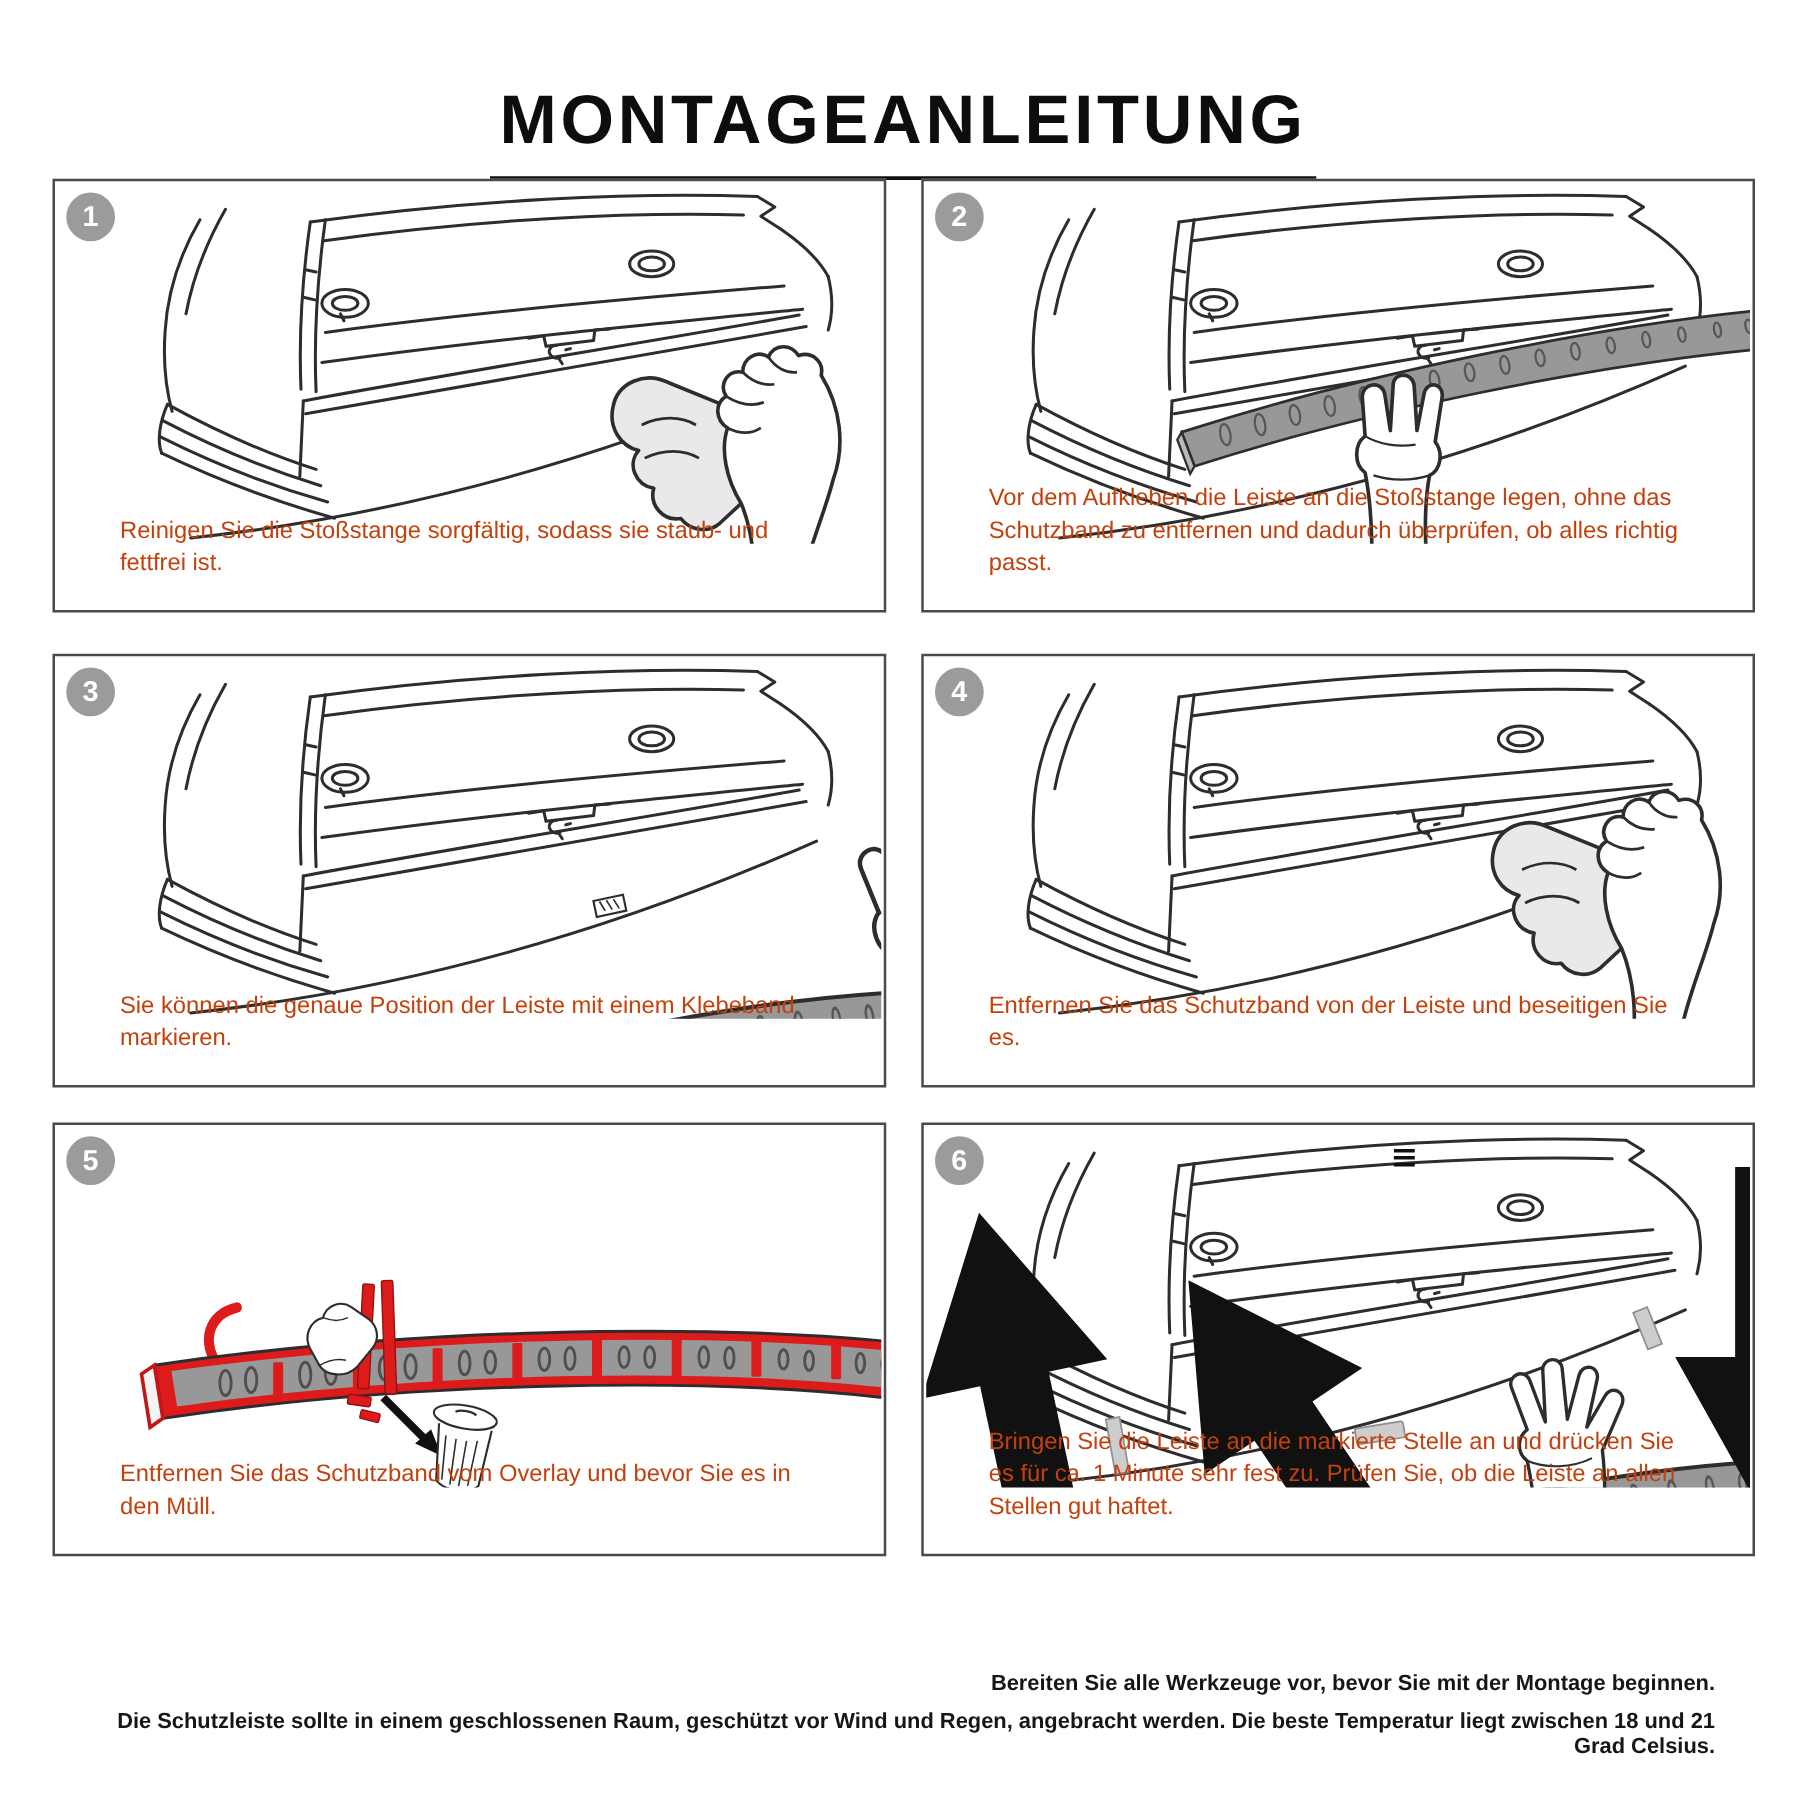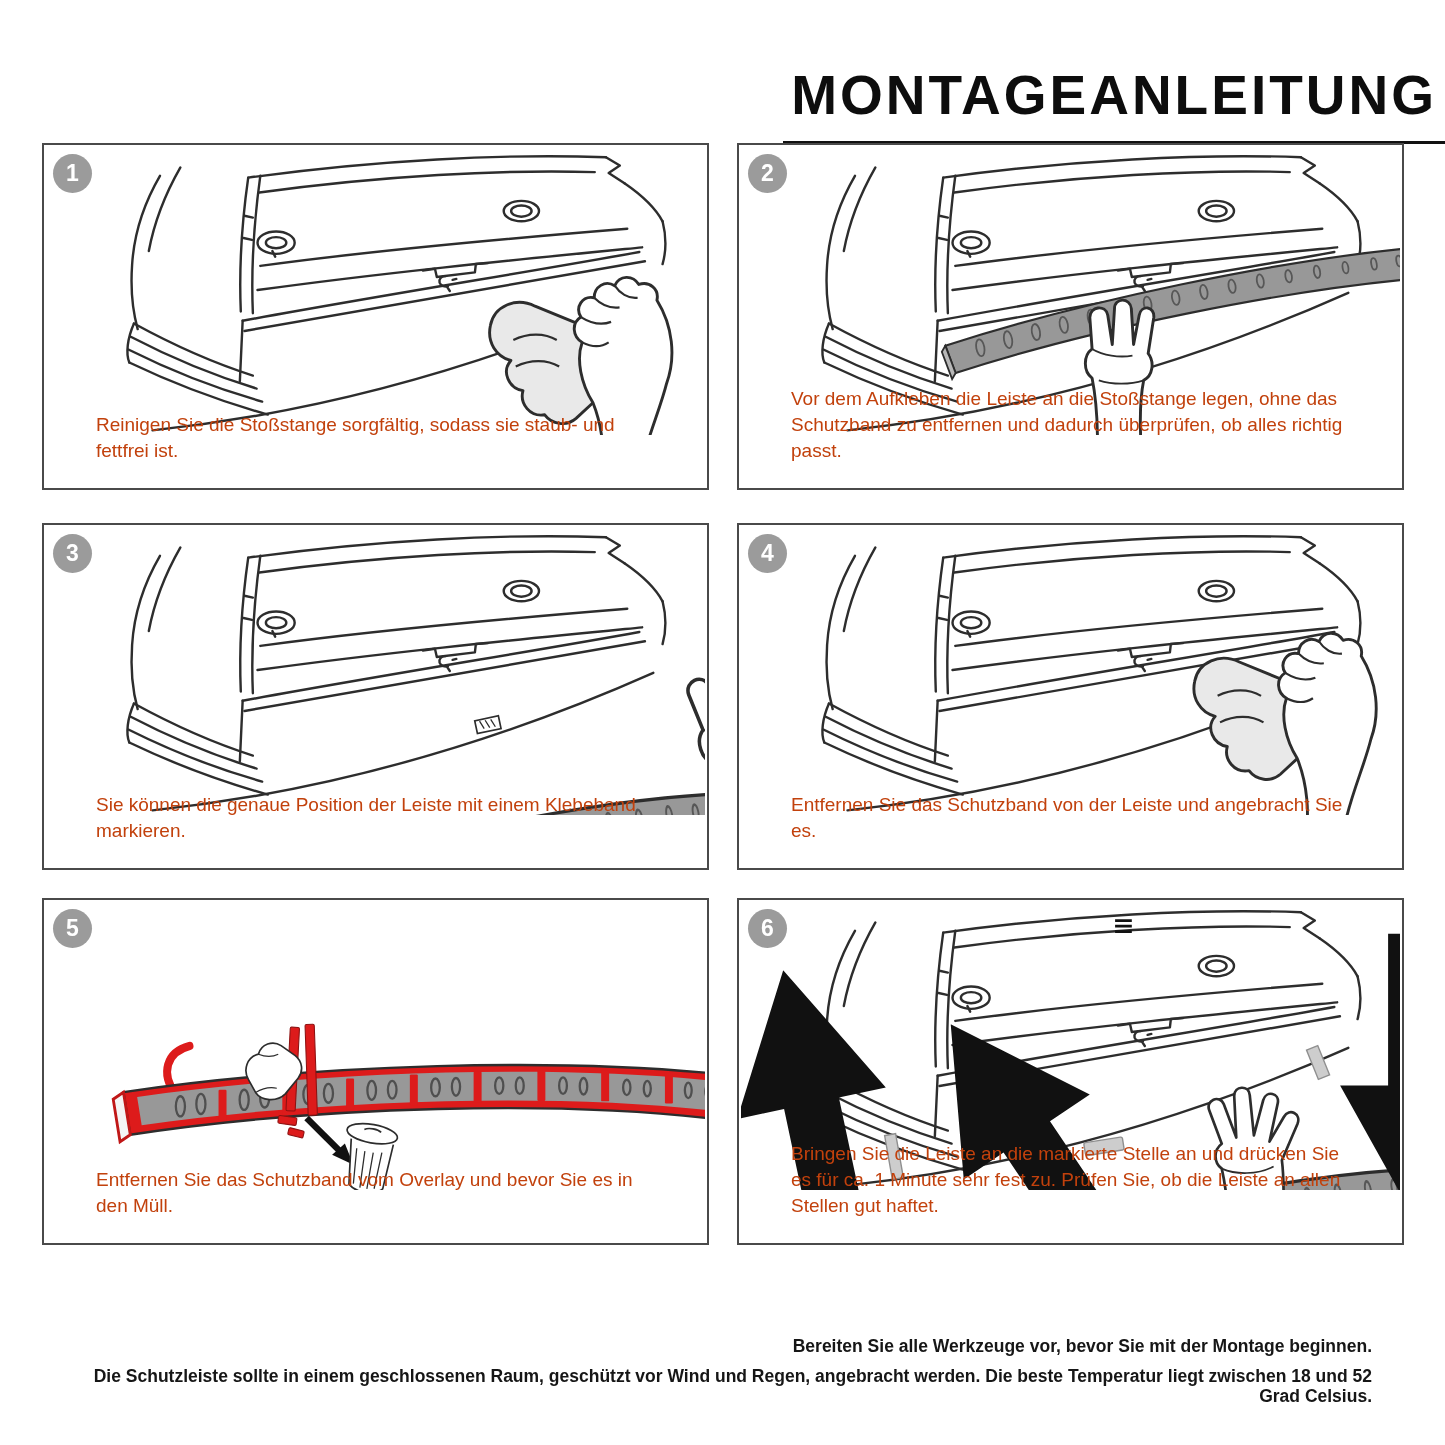--- a/index.html
+++ b/index.html
@@ -1,20 +1,20 @@
 <!DOCTYPE html>
 <html><head>
 <meta charset="utf-8">
 <style>
   html,body{margin:0;padding:0;background:#fff;}
   body{
     position:relative;width:1445px;height:1445px;overflow:hidden;
     font-family:"Liberation Sans",sans-serif;color:#161616;
   }
-  .page-title-wrap{position:absolute;top:26px;left:0;width:100%;text-align:right;}
+  .page-title-wrap{position:absolute;top:26px;left:0;width:100%;text-align:center;}
   .page-title{
     display:inline-block;font-size:55px;font-weight:bold;letter-spacing:3px;
     color:#0d0d0d;border-bottom:3px solid #111;padding:0 8px 14px 8px;white-space:nowrap;
   }
   .panel{
     position:absolute;width:667px;height:347px;background:#fff;
     border:2px solid #4a4a4a;box-sizing:border-box;
   }
   .p1{left:42px;top:143px;}  .p2{left:737px;top:143px;}
   .p3{left:42px;top:523px;}  .p4{left:737px;top:523px;}
@@ -225,21 +225,21 @@
 </section>
 
 <section class="panel p4">
   <div class="badge">4</div>
   <svg class="illus" viewBox="0 0 660 310">
     <use href="#sym-car"></use>
     <g transform="translate(272,70) scale(0.88)">
         <use href="#sym-hand-cloth"></use>
       </g>
   </svg>
-  <p class="caption">Entfernen Sie das Schutzband von der Leiste und angebracht Sie es.</p>
+  <p class="caption">Entfernen Sie das Schutzband von der Leiste und beseitigen Sie es.</p>
 </section>
 
 <section class="panel p5">
   <div class="badge">5</div>
   <svg class="illus" viewBox="0 0 660 310">
     <g transform="translate(44,50) scale(1.04,1.08)">
         <use href="#sym-strip-red"></use>
       </g>
     <g transform="translate(66,118) scale(0.64)">
         <use href="#sym-trash"></use>
@@ -279,14 +279,14 @@
         <use href="#sym-hand-press"></use>
       </g>
     <g transform="translate(470,128) rotate(-28) scale(0.78)">
         <use href="#sym-hand-press"></use>
       </g>
   </svg>
   <p class="caption">Bringen Sie die Leiste an die markierte Stelle an und drücken Sie es für ca. 1 Minute sehr fest zu. Prüfen Sie, ob die Leiste an allen Stellen gut haftet.</p>
 </section>
 
 <p class="footer f1">Bereiten Sie alle Werkzeuge vor, bevor Sie mit der Montage beginnen.</p>
-<p class="footer f2">Die Schutzleiste sollte in einem geschlossenen Raum, geschützt vor Wind und Regen, angebracht werden. Die beste Temperatur liegt zwischen 18 und 52
+<p class="footer f2">Die Schutzleiste sollte in einem geschlossenen Raum, geschützt vor Wind und Regen, angebracht werden. Die beste Temperatur liegt zwischen 18 und 21
 Grad Celsius.</p>
 
 </body></html>

